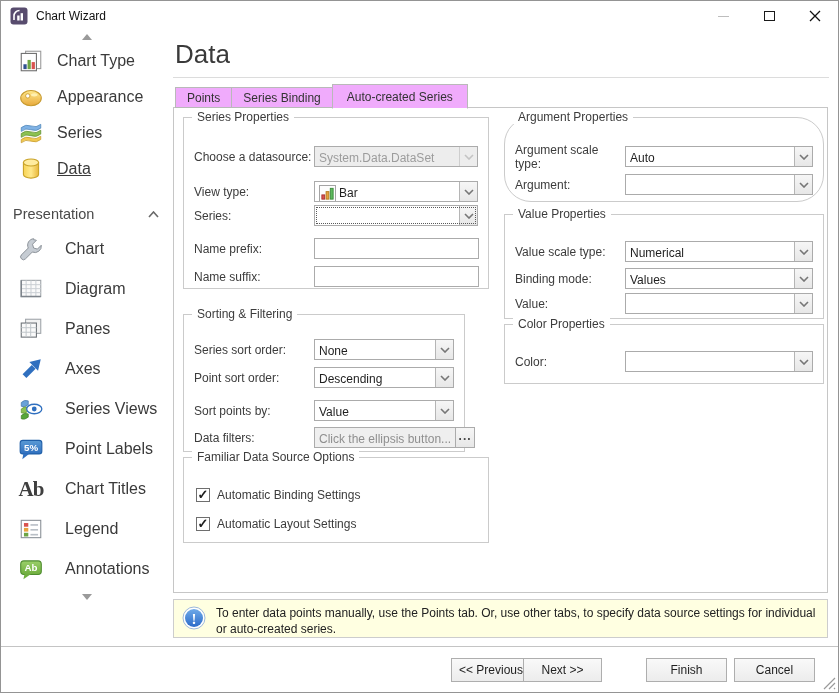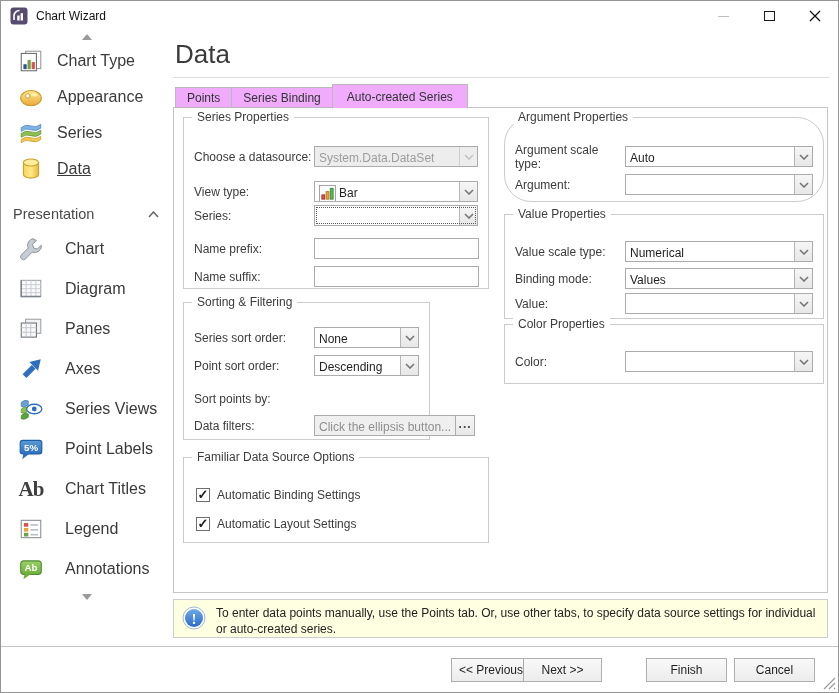--- a/index.html
+++ b/index.html
@@ -355,21 +355,21 @@
         <div class="row" style="margin-top:12px;">
           <span class="flabel">Name prefix:</span>
           <input class="tbox" value="" style="">
         </div>
         <div class="row" style="margin-top:7px;">
           <span class="flabel">Name suffix:</span>
           <input class="tbox" value="" style="">
         </div>
       </div>
 
-      <div class="gb" style="left:9px;top:194px;width:247px;height:138px;">
+      <div class="gb" style="left:9px;top:206px;width:282px;height:138px;">
         <span class="gb-title">Sorting &amp; Filtering</span>
         <div class="row" style="margin-top:24px;">
           <span class="flabel">Series sort order:</span>
           <div class="combo">
             <span class="combo-val">None</span>
             <span class="dd">
                 <svg width="10" height="6" viewBox="0 0 10 6">
                   <polyline points="1,1 5,5 9,1" fill="none" stroke="currentColor" stroke-width="1.6"></polyline>
                 </svg>
               </span>
@@ -381,20 +381,28 @@
             <span class="combo-val">Descending</span>
             <span class="dd">
                 <svg width="10" height="6" viewBox="0 0 10 6">
                   <polyline points="1,1 5,5 9,1" fill="none" stroke="currentColor" stroke-width="1.6"></polyline>
                 </svg>
               </span>
           </div>
         </div>
         <div class="row" style="margin-top:12px;">
           <span class="flabel">Sort points by:</span>
+          <div class="combo">
+            <span class="combo-val">Value</span>
+            <span class="dd">
+                <svg width="10" height="6" viewBox="0 0 10 6">
+                  <polyline points="1,1 5,5 9,1" fill="none" stroke="currentColor" stroke-width="1.6"></polyline>
+                </svg>
+              </span>
+          </div>
         </div>
         <div class="row" style="margin-top:6px;">
           <span class="flabel">Data filters:</span>
           <div class="combo gray-field">
             <span class="combo-val">Click the ellipsis button...</span>
             <span class="ell-btn">...</span>
           </div>
         </div>
       </div>
 

